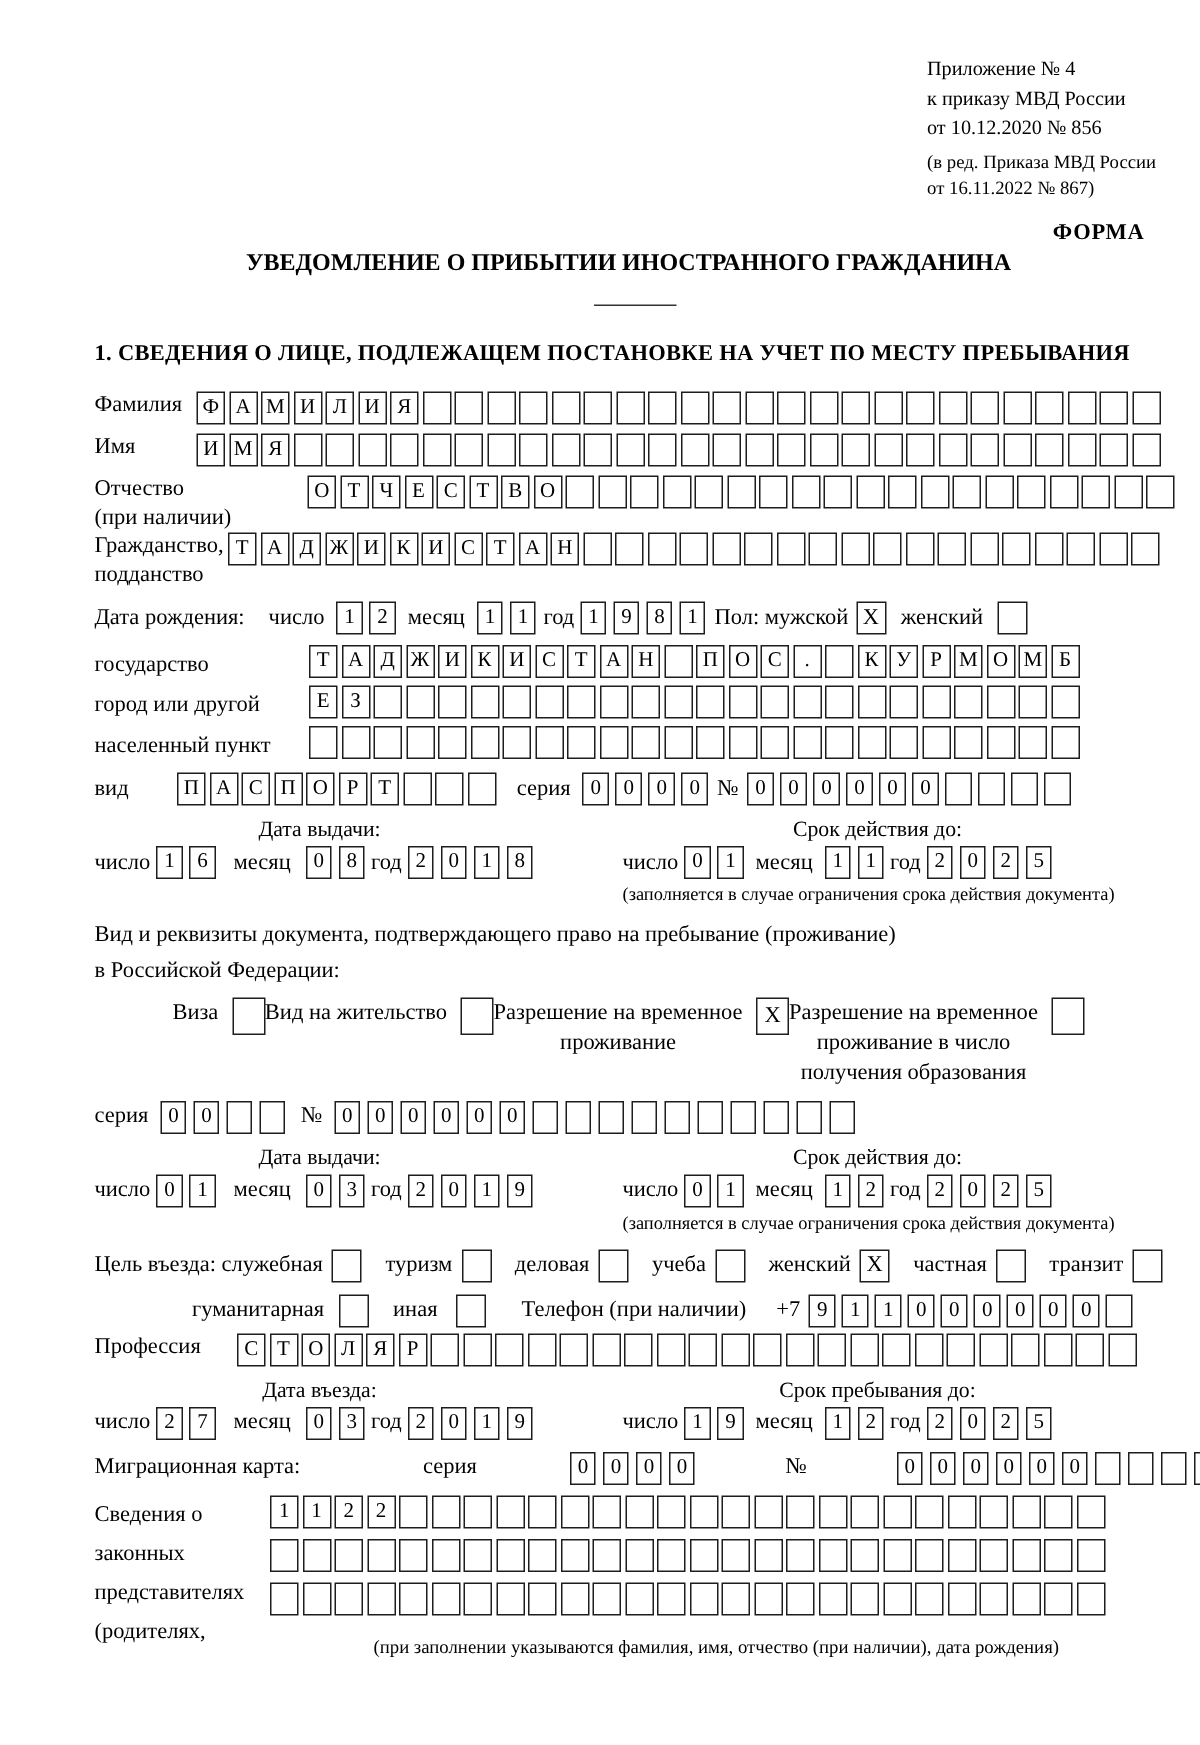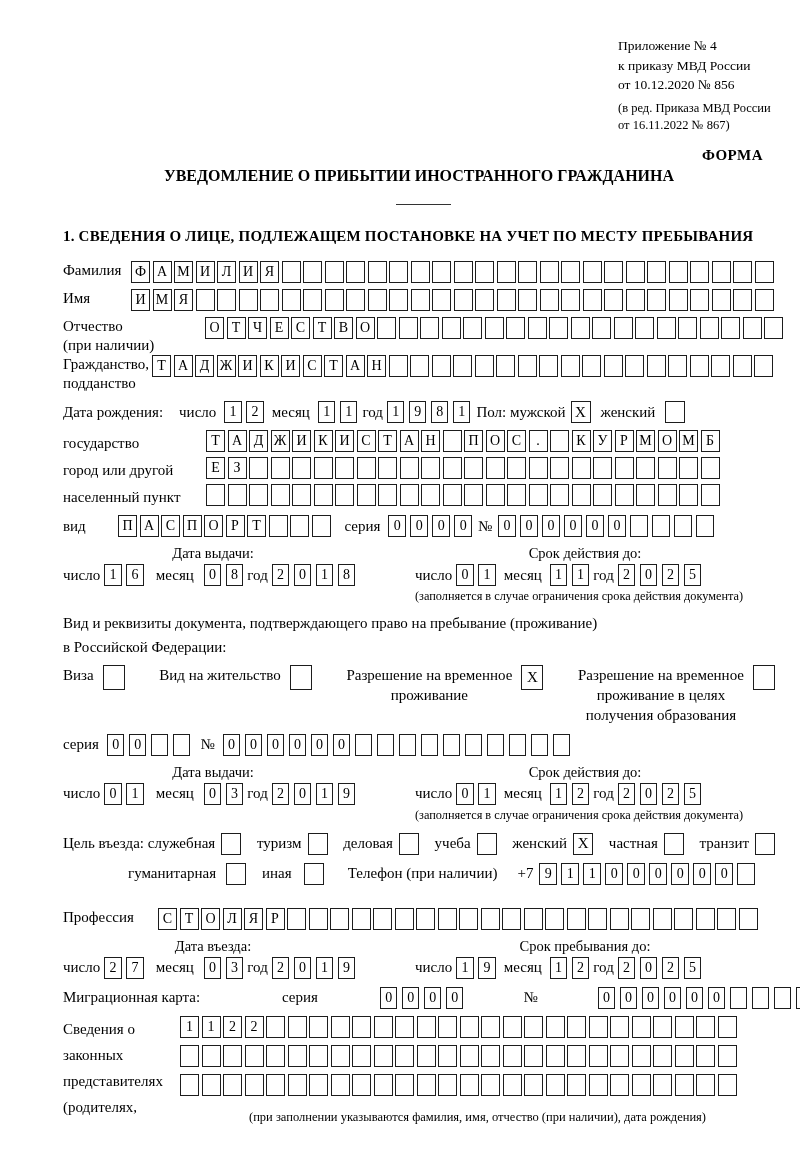--- a/index.html
+++ b/index.html
@@ -40,21 +40,21 @@
   .sublbl { font-size:15px; flex:none; }
 
   .datecols { display:flex; margin-top:8px; }
   .dcol-l { width:352px; flex:none; }
   .dcol-r { flex:1; }
   .dhead { font-size:14.5px; text-align:center; width:300px; }
   .dline { display:flex; align-items:center; margin-top:2px; }
   .dnote { font-size:12.3px; margin-top:3px; }
 
   .para { font-size:15px; line-height:1.55; margin-top:8px; }
-  .optrow { display:flex; justify-content:space-between; align-items:flex-start; margin-top:6px; }
+  .optrow { display:flex; justify-content:center; align-items:flex-start; margin-top:6px; }
   .opt { display:flex; align-items:flex-start; gap:9px; font-size:15px; }
   .opt .txt { line-height:1.35; }
   .opt .txt.center { text-align:center; }
 
   .purpose-row { display:flex; justify-content:space-between; align-items:center; margin-top:10px; font-size:15px; }
   .purpose-row .pi { display:flex; align-items:center; gap:6px; flex:none; }
   .purpose2 { display:flex; align-items:center; margin-top:8px; font-size:15px; }
 
   .note-center { font-size:12.5px; text-align:center; margin-top:14px; }
 </style>
@@ -465,21 +465,21 @@
       <span class="cb"></span>
     </div>
     <div class="opt">
       <span class="txt center">
         <span>Разрешение на временное</span><br><span>проживание</span>
       </span>
       <span class="cb">X</span>
     </div>
     <div class="opt">
       <span class="txt center">
-        <span>Разрешение на временное</span><br><span>проживание в целях</span><br><span>получения образования</span>
+        <span>Разрешение на временное</span><br><span>проживание в число</span><br><span>получения образования</span>
       </span>
       <span class="cb"></span>
     </div>
   </div>
 
   <div class="frow inline" style="margin-top:8px;">
     <span class="sublbl">серия</span>
     <span class="gap"></span>
     <span class="cells spaced">
         <span class="cell">0</span>
@@ -620,21 +620,21 @@
         <span class="cell">0</span>
         <span class="cell">0</span>
         <span class="cell">0</span>
         <span class="cell">0</span>
         <span class="cell">0</span>
         <span class="cell">0</span>
         <span class="cell"></span>
       </span>
   </div>
 
-  <div class="frow" style="margin-top:23px;">
+  <div class="frow" style="margin-top:4px;">
     <div class="flabel" style="width:95px;">Профессия</div>
     <div class="cells">
         <span class="cell">С</span>
         <span class="cell">Т</span>
         <span class="cell">О</span>
         <span class="cell">Л</span>
         <span class="cell">Я</span>
         <span class="cell">Р</span>
         <span class="cell"></span>
         <span class="cell"></span>

